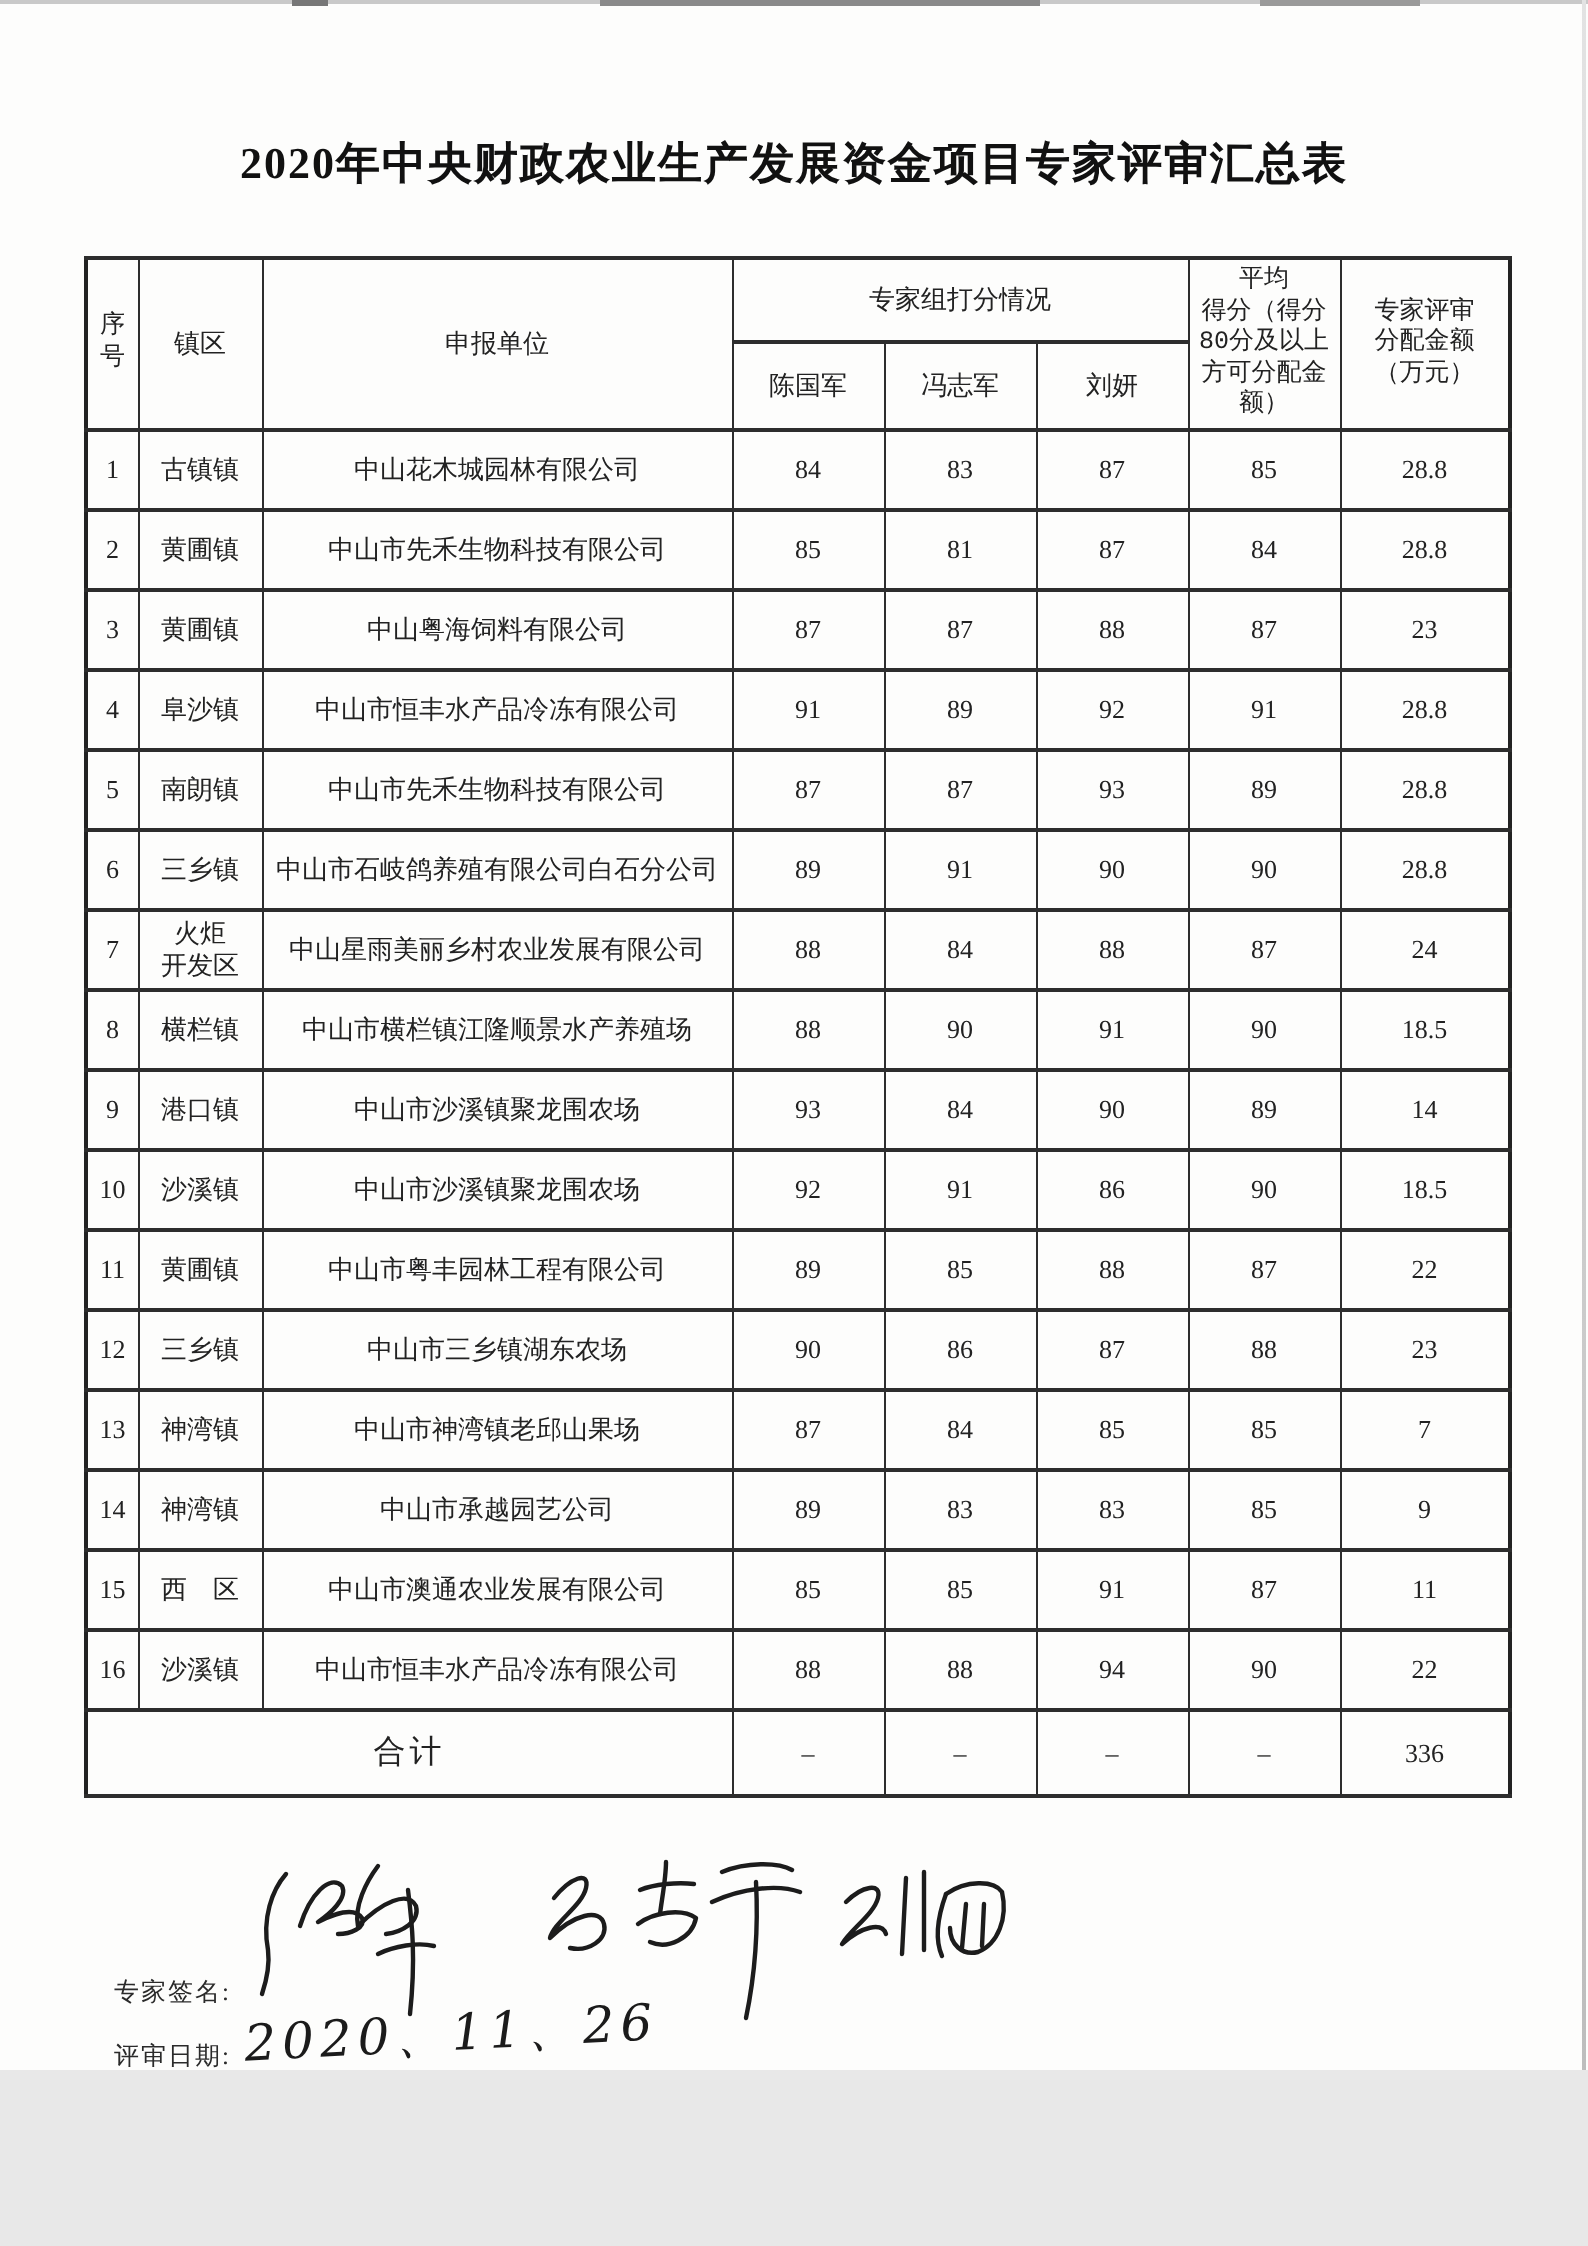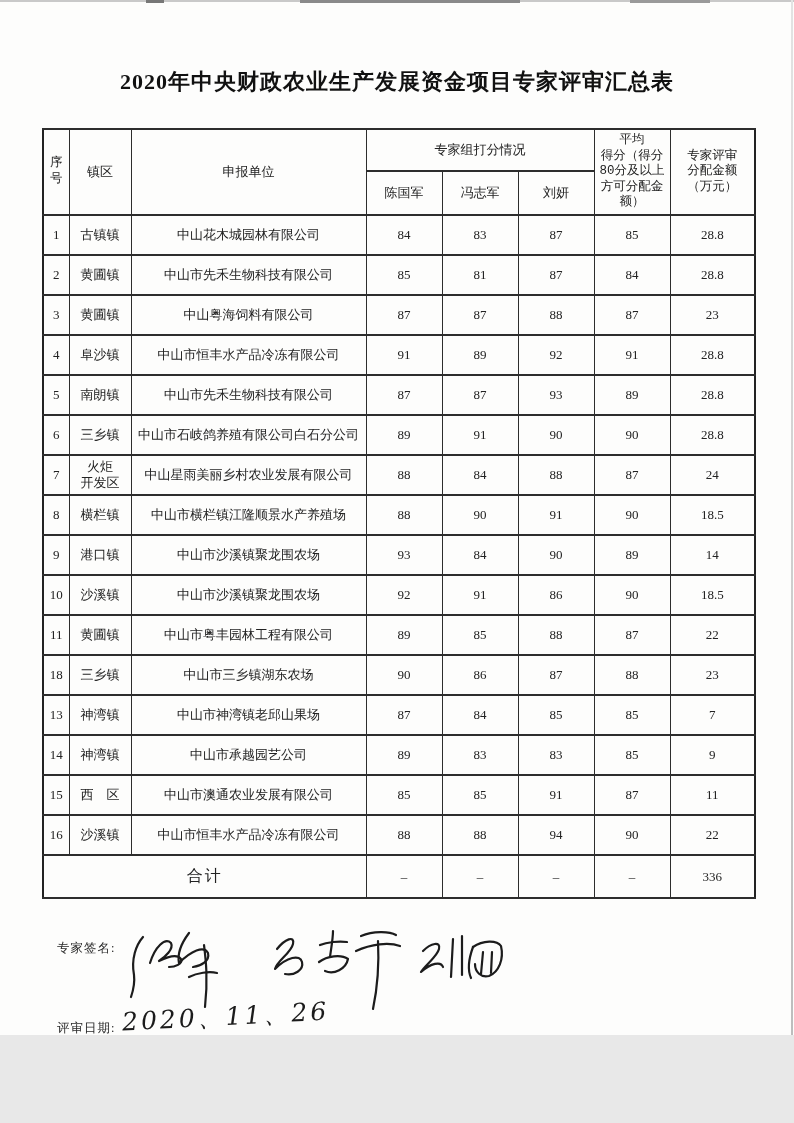--- a/index.html
+++ b/index.html
@@ -65,21 +65,21 @@
   td.cell-town { white-space: pre-line; line-height: 1.2; }
   td.cell-unit { }
   tfoot td.total-label { font-size: 16px; letter-spacing: 2px; }
 
   .sig-label, .date-label {
     position: absolute;
     font-size: 12.5px;
     color: #2a2a2a;
     letter-spacing: 1px;
   }
-  .sig-label  { left: 57px; top: 940px; }
+  .sig-label  { left: 57px; top: 988px; }
   .date-label { left: 57px; top: 1020px; }
 
   .signature-svg {
     position: absolute; left: 105px; top: 915px;
     width: 420px; height: 110px;
   }
   .date-hand {
     position: absolute; left: 122px; top: 1000px;
     font-family: "DejaVu Serif", serif;
     font-style: italic;
@@ -242,21 +242,21 @@
       <td>11</td>
       <td class="cell-town">黄圃镇</td>
       <td class="cell-unit">中山市粤丰园林工程有限公司</td>
       <td>89</td>
       <td>85</td>
       <td>88</td>
       <td>87</td>
       <td>22</td>
     </tr>
         <tr>
-      <td>18</td>
+      <td>12</td>
       <td class="cell-town">三乡镇</td>
       <td class="cell-unit">中山市三乡镇湖东农场</td>
       <td>90</td>
       <td>86</td>
       <td>87</td>
       <td>88</td>
       <td>23</td>
     </tr>
         <tr>
       <td>13</td>

